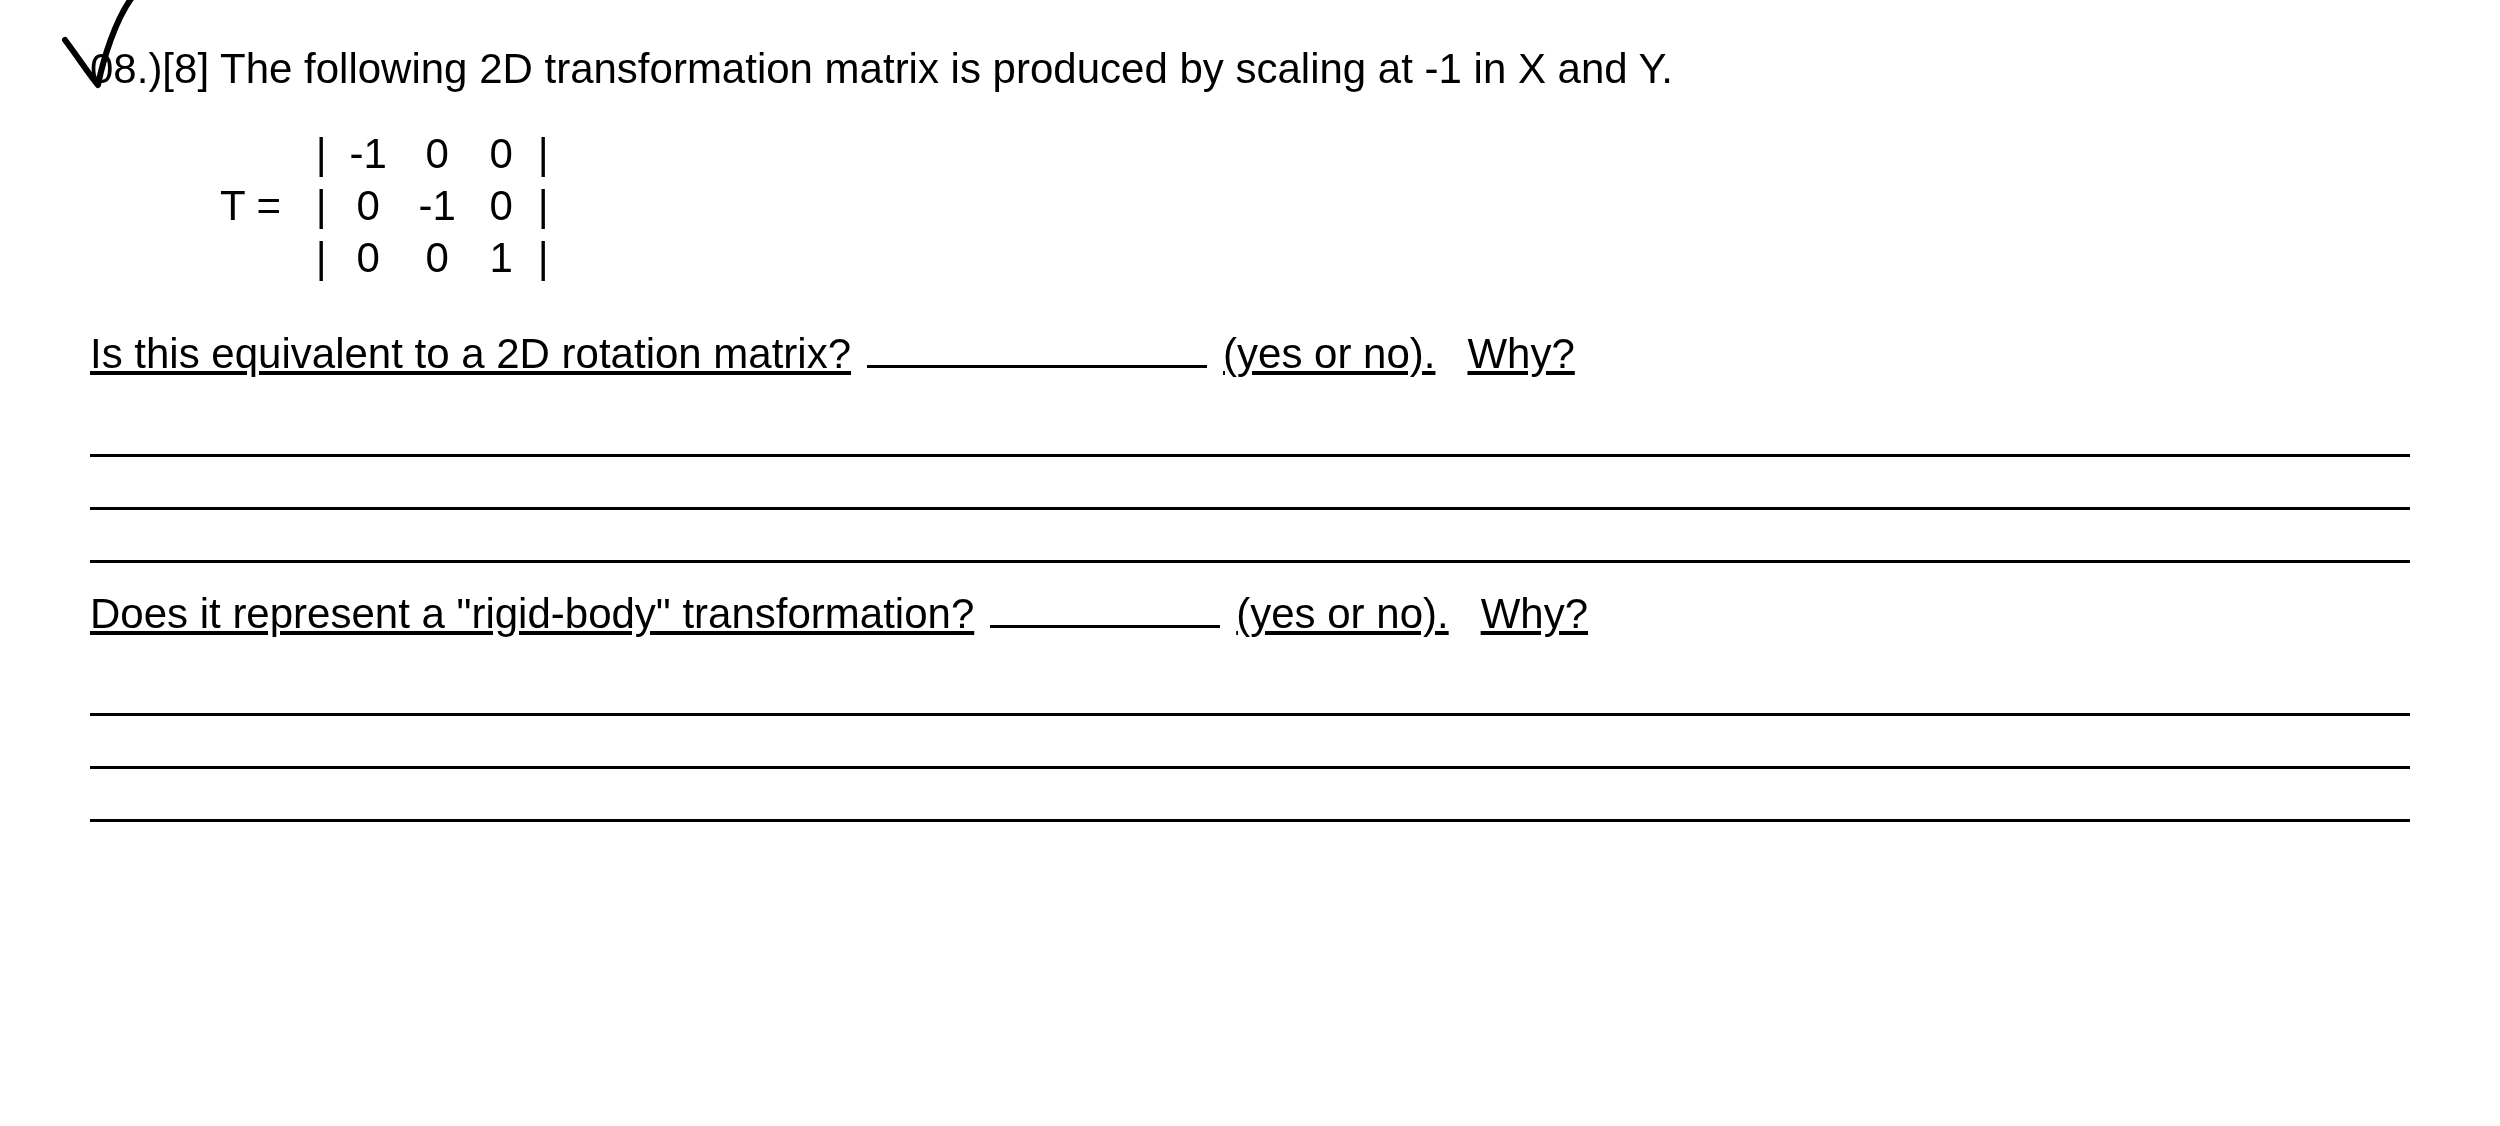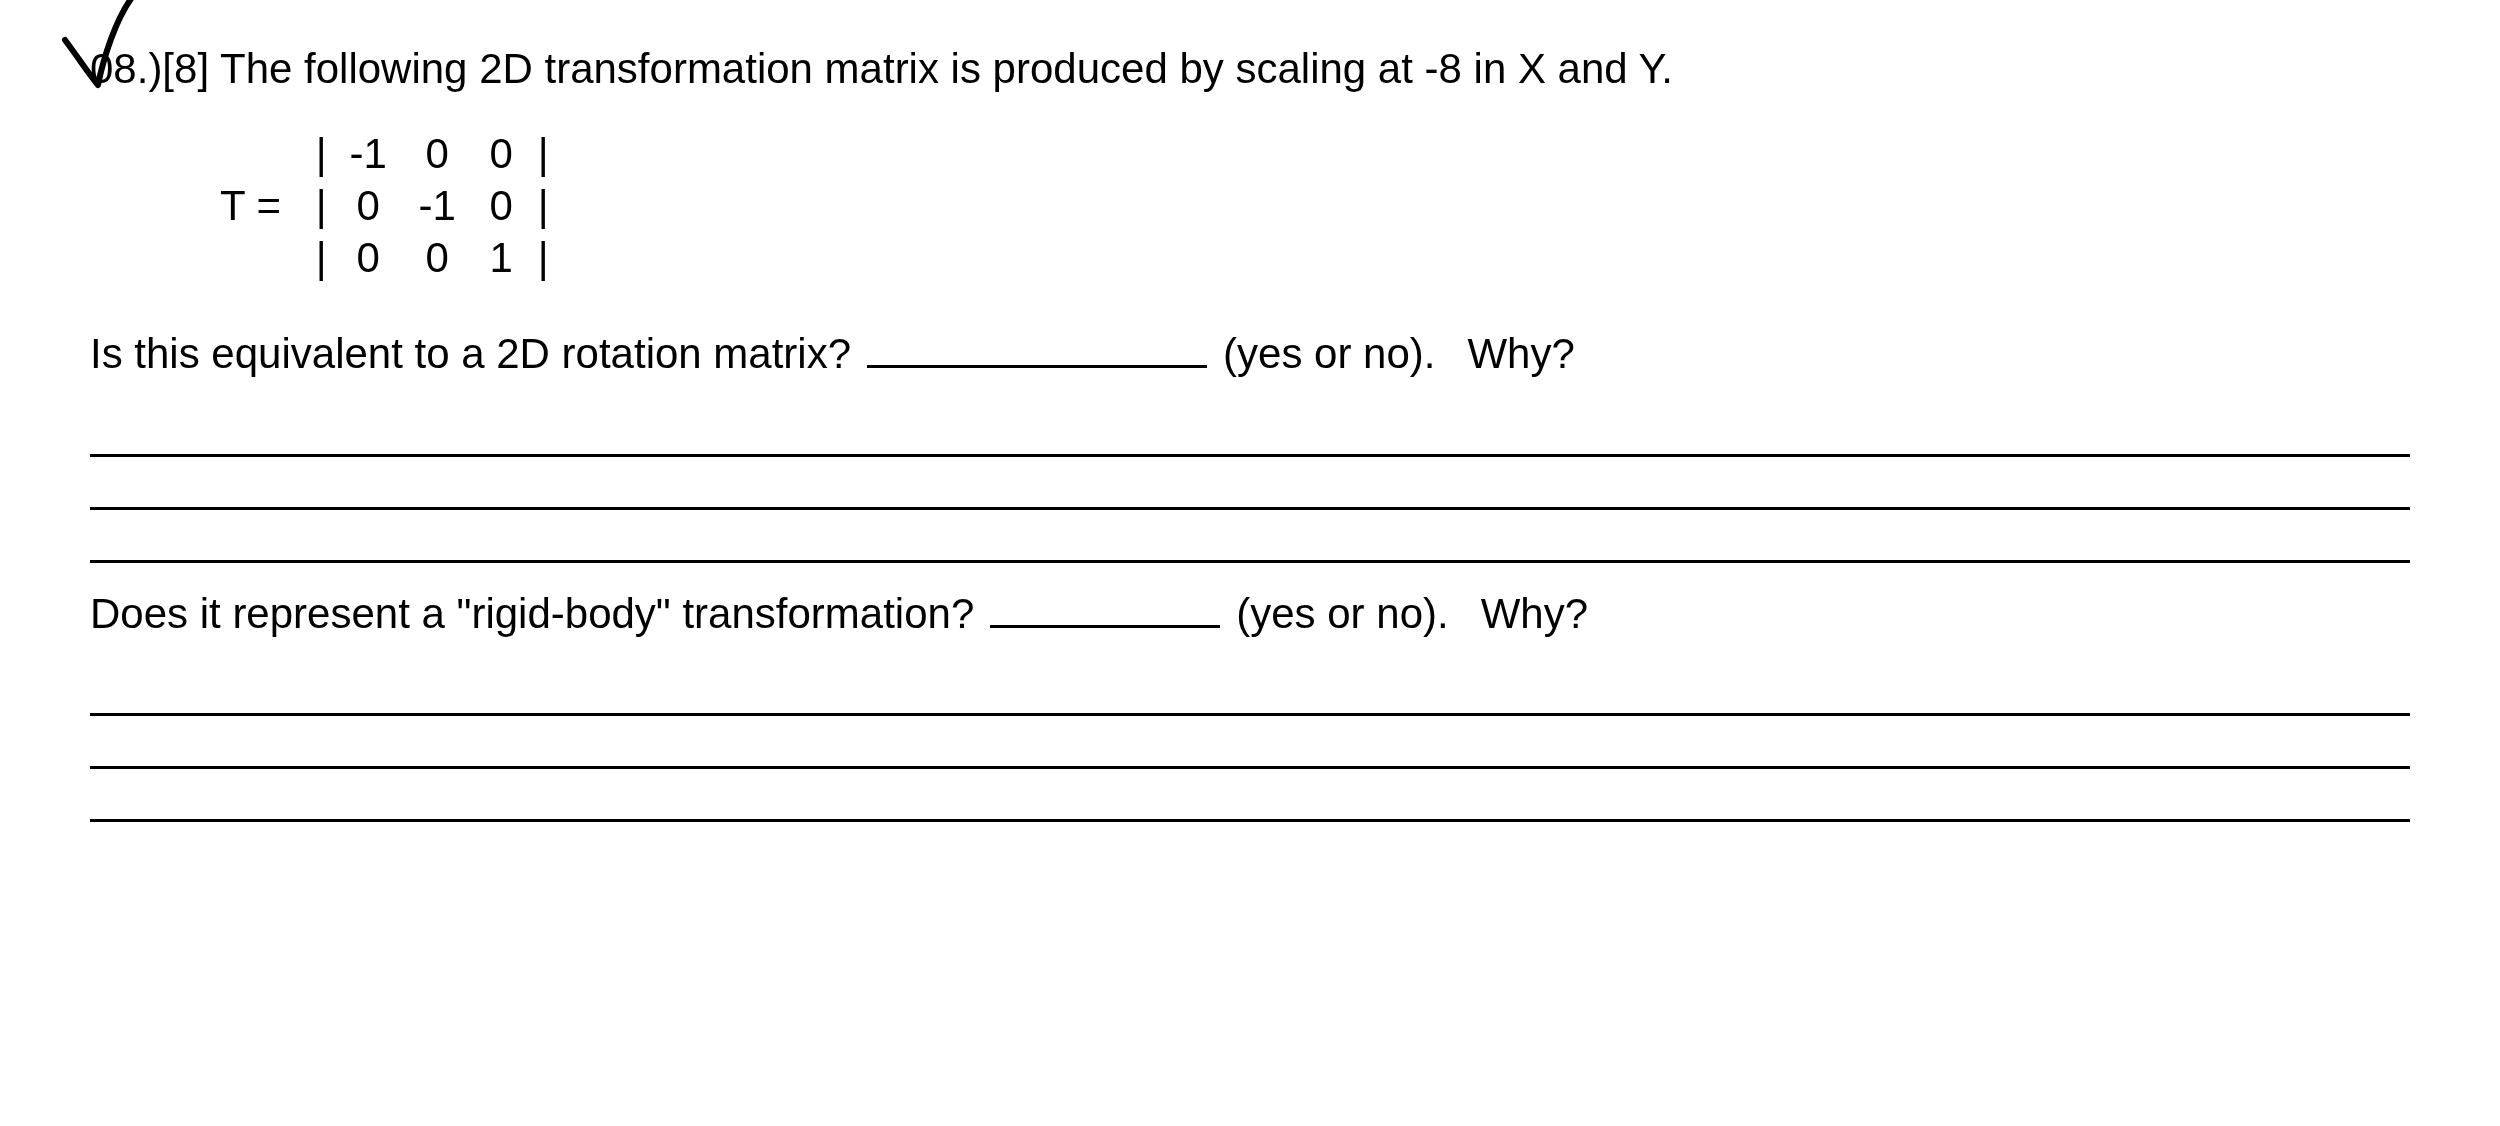--- a/index.html
+++ b/index.html
@@ -73,20 +73,21 @@
   }
   .mcell.neg {
     width: 74px;
   }
   .question-line {
     margin: 30px 0 6px 0;
     display: flex;
     align-items: baseline;
     flex-wrap: nowrap;
     gap: 16px;
+    text-decoration: underline;
   }
   .blank-inline {
     display: inline-block;
     border-bottom: 3px solid #000000;
     height: 34px;
     vertical-align: baseline;
   }
   .blank-inline.wide {
     width: 340px;
   }
@@ -113,21 +114,21 @@
 <body>
 
 <div class="page">
 
   <div class="q-header">
     <svg class="checkmark" viewBox="0 0 110 110">
       <path d="M5 55 C 20 75, 28 88, 38 100 C 42 80, 55 30, 78 5"></path>
     </svg>
     <span class="q-number">08.)[8]</span>
     <span> </span>
-    <span class="q-prompt">The following 2D transformation matrix is produced by scaling at -8 in X and Y.</span>
+    <span class="q-prompt">The following 2D transformation matrix is produced by scaling at -1 in X and Y.</span>
   </div>
 
   <div class="matrix-block">
     <span class="matrix-label">T =</span>
     <span class="matrix">
       <span class="mrow">
         <span class="mbar">|</span>
         <span class="mcell neg">-1</span>
         <span class="mcell">0</span>
         <span class="mcell">0</span>

